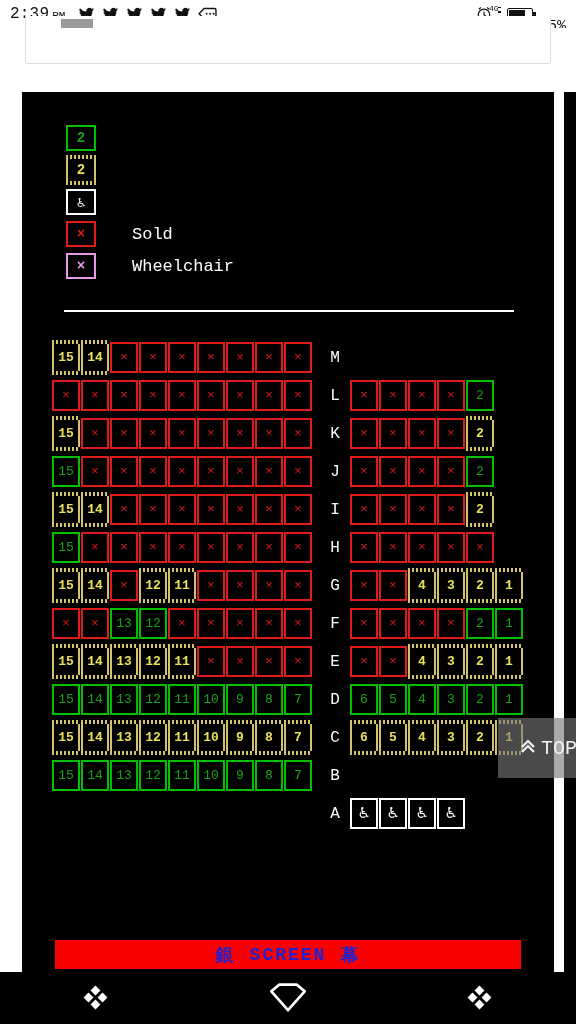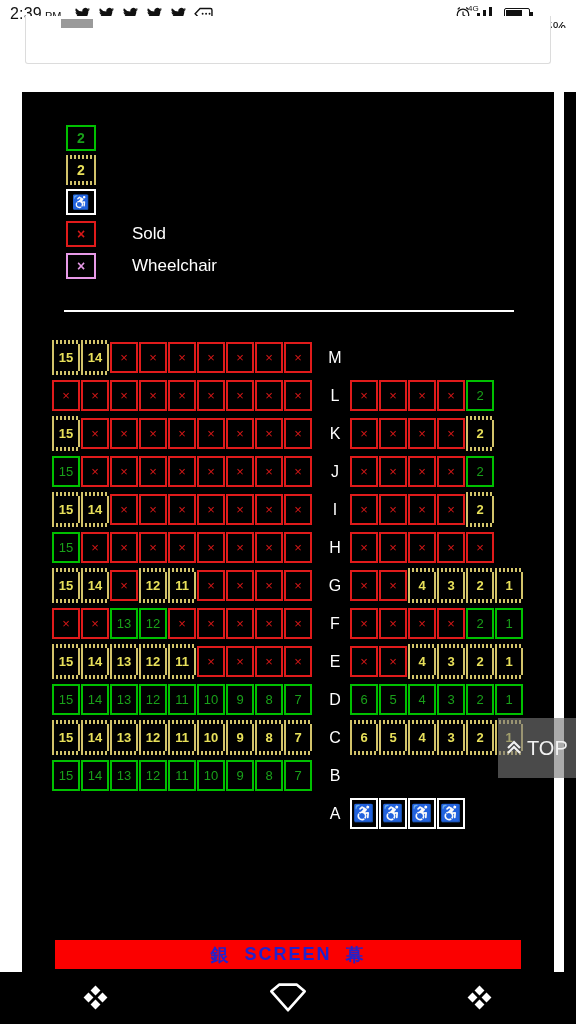--- a/index.html
+++ b/index.html
@@ -2,37 +2,37 @@
 <html><head>
 <meta charset="utf-8">
 <style>
   * { margin:0; padding:0; box-sizing:border-box; }
   html, body {
     width:576px; height:1024px;
     background:#000;
     font-family:"Liberation Sans", sans-serif;
     overflow:hidden;
   }
-  #root { position:relative; width:564px; height:1024px; background:#fff; }
+  #root { position:relative; width:564px; height:1024px; background:#fff;font-family:Liberation Mono, monospace; }
 
   
   .statusbar {
     position:absolute; top:0; left:0; width:576px; height:28px;
     background:#fff; color:#111;
     display:flex; align-items:center; padding:0 10px;
   }
   .sb-time { font-size:16px; letter-spacing:0.2px; }
   .sb-ampm { font-size:11px; margin-left:3px; margin-top:3px; }
   .sb-icons { display:flex; align-items:center; gap:7px; margin-left:13px; }
   .sb-right { margin-left:auto; display:flex; align-items:center; gap:6px; }
   .sb-pct { font-size:15px;margin-top:24px; }
   .bird { display:inline-block; width:17px; height:15px; }
   .msgicon { display:inline-block; width:19px; height:14px; }
   .alarm { display:inline-block; width:16px; height:16px; }
-  .bars { display:flex; align-items:flex-end; gap:3px; height:14px; position:relative; }
+  .bars { display:flex; align-items:flex-end; gap:3px; height:14px; position:relative;flex-direction:column; }
   .bars i { display:block; width:3px; background:#111; }
   .bars i:nth-child(1){height:5px;} .bars i:nth-child(2){height:8px;}
   .bars i:nth-child(3){height:11px;} .bars i:nth-child(4){height:14px;}
   .g4 { font-size:8px; position:absolute; top:-3px; left:-9px; }
   .batt { width:26px; height:13px; border:1.6px solid #111; border-radius:2px; position:relative; }
   .batt::after { content:""; position:absolute; right:-4px; top:3px; width:2.5px; height:5px; background:#111; }
   .batt i { position:absolute; left:1px; top:1px; bottom:1px; width:65%; background:#111; }
 
   
   .page-white { position:absolute; top:28px; left:0; width:576px; height:64px; background:#fff; }
@@ -100,21 +100,21 @@
     background:#fb0000; display:flex; align-items:center; justify-content:center;
     letter-spacing:2px;
   }
   .screenbar span { color:#2222cc; font-size:18px; font-weight:bold; }
 
   
   .topbtn {
     position:absolute; left:498px; top:718px; width:78px; height:60px;
     background:rgba(120,120,120,0.62);
     display:flex; align-items:center; justify-content:flex-start; gap:3px;
-    padding-left:6px;
+    padding-left:20px;
   }
   .topbtn .chev { color:#f2f2f2; font-size:20px; line-height:1; }
   .topbtn .tl { color:#f2f2f2; font-size:20px; }
 
   
   .navbar {
     position:absolute; bottom:0; left:0; width:576px; height:52px;
     background:#000; display:flex; align-items:center; justify-content:space-around;
   }
   .nav-btn { width:64px; height:40px; display:flex; align-items:center; justify-content:center; }

